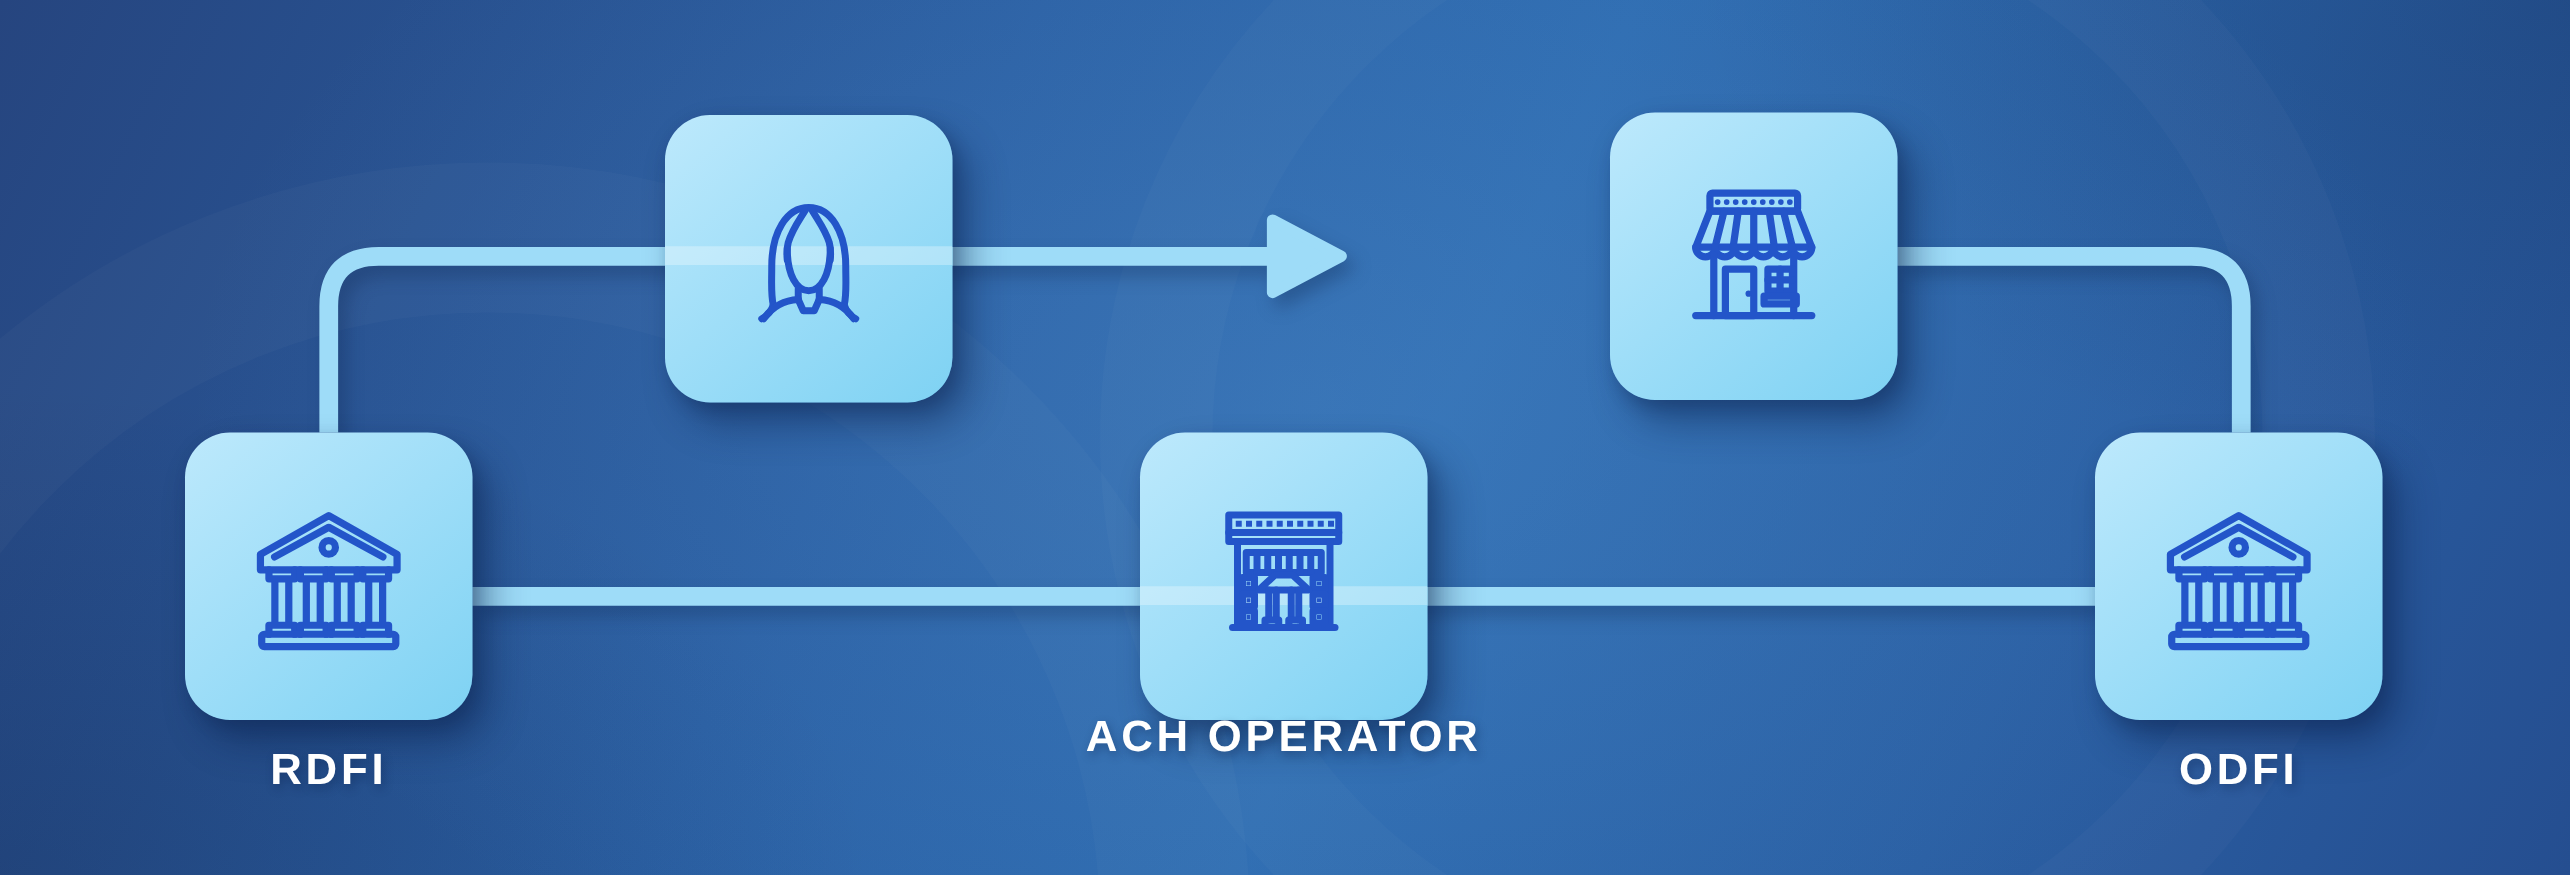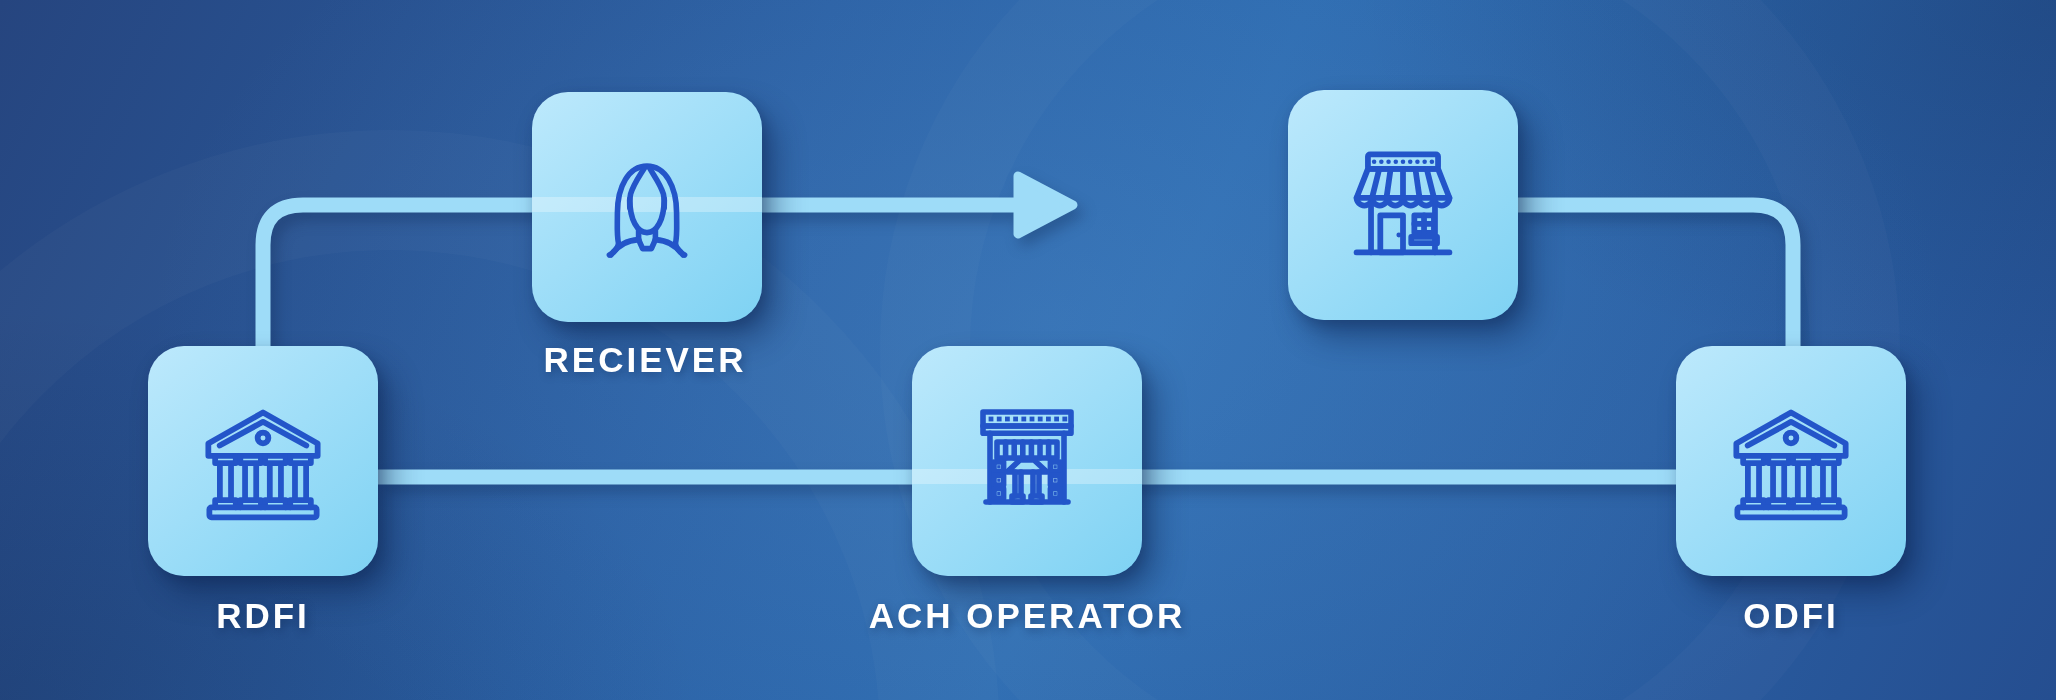--- a/index.html
+++ b/index.html
@@ -41,21 +41,21 @@
   svg.icon{stroke:var(--icon-stroke,#2355c9);fill:none;stroke-width:2.8;stroke-linecap:round;stroke-linejoin:round;position:relative;}
   svg.icon .f{fill:var(--icon-stroke,#2355c9);stroke:none;}
 
   .nodelabel{
     position:absolute;width:600px;text-align:center;z-index:3;
     color:var(--label,#fff);font-weight:700;font-size:35px;letter-spacing:3px;line-height:1;
     text-shadow:2px 3px 8px rgba(10,30,70,.35);
   }
   .label-rdfi{left:-37px;top:598px;}
   .label-receiver{left:345px;top:342px;}
-  .label-ach{left:727px;top:598px;}
+  .label-ach{left:727px;top:572px;}
   .label-originator{left:1103px;top:340px;}
   .label-odfi{left:1491px;top:598px;}
 </style>
 </head>
 <body>
 
 <div class="stage">
 
   <div class="ring ring1"></div>
   <div class="ring ring2"></div>
@@ -91,21 +91,20 @@
       <path d="M46.2 50.5 C47 53 48.5 54.8 50.8 56"></path>
       <path d="M31 12 C28 17 25.5 20 23.8 25.5 C23.2 27.8 23.2 30.5 23.4 32.5"></path>
       <path d="M33 12 C35.5 16.5 38.5 20 40.2 25.5 C40.8 27.8 40.8 30.5 40.6 32.5"></path>
       <path d="M23.4 28 C23.4 38.5 27.2 44.8 32 44.8 C36.8 44.8 40.6 38.5 40.6 28"></path>
       <path d="M27.8 44 V48.3 M36.2 44 V48.3"></path>
       <path d="M27.8 48.3 L29.8 52.8 H34.2 L36.2 48.3"></path>
       <path d="M14 56 C17.5 51 22.5 48.6 27.8 48.3"></path>
       <path d="M50 56 C46.5 51 41.5 48.6 36.2 48.3"></path>
     </svg>
   </div>
-  <div class="nodelabel label-receiver">RECIEVER</div>
 
   <div class="tile tile-ach">
     <div class="crossband band-ach"></div>
     <svg class="icon" width="128" height="128" viewBox="0 0 64 64">
       <rect x="10" y="7.5" width="44" height="7"></rect>
       <rect class="f" x="12.8" y="9.8" width="2.4" height="2.4"></rect>
         <rect class="f" x="16.9" y="9.8" width="2.4" height="2.4"></rect>
       <rect class="f" x="21" y="9.8" width="2.4" height="2.4"></rect>
         <rect class="f" x="25.1" y="9.8" width="2.4" height="2.4"></rect>
       <rect class="f" x="29.2" y="9.8" width="2.4" height="2.4"></rect>

